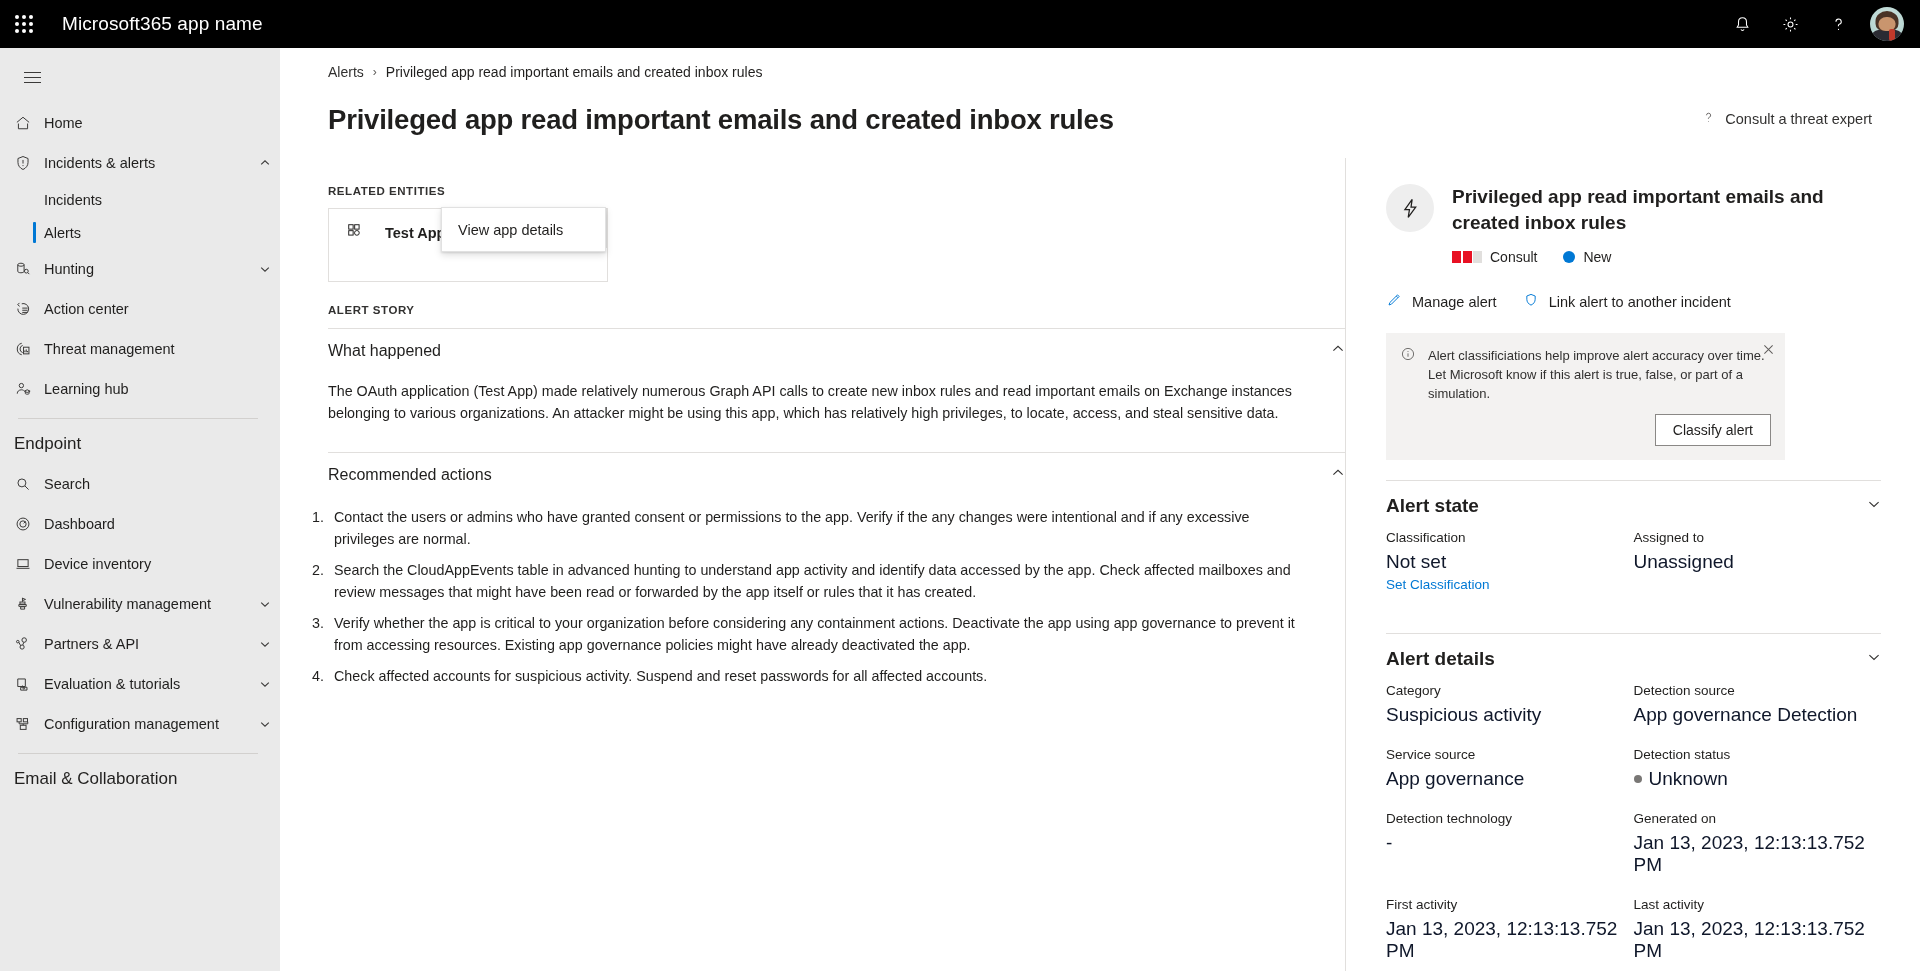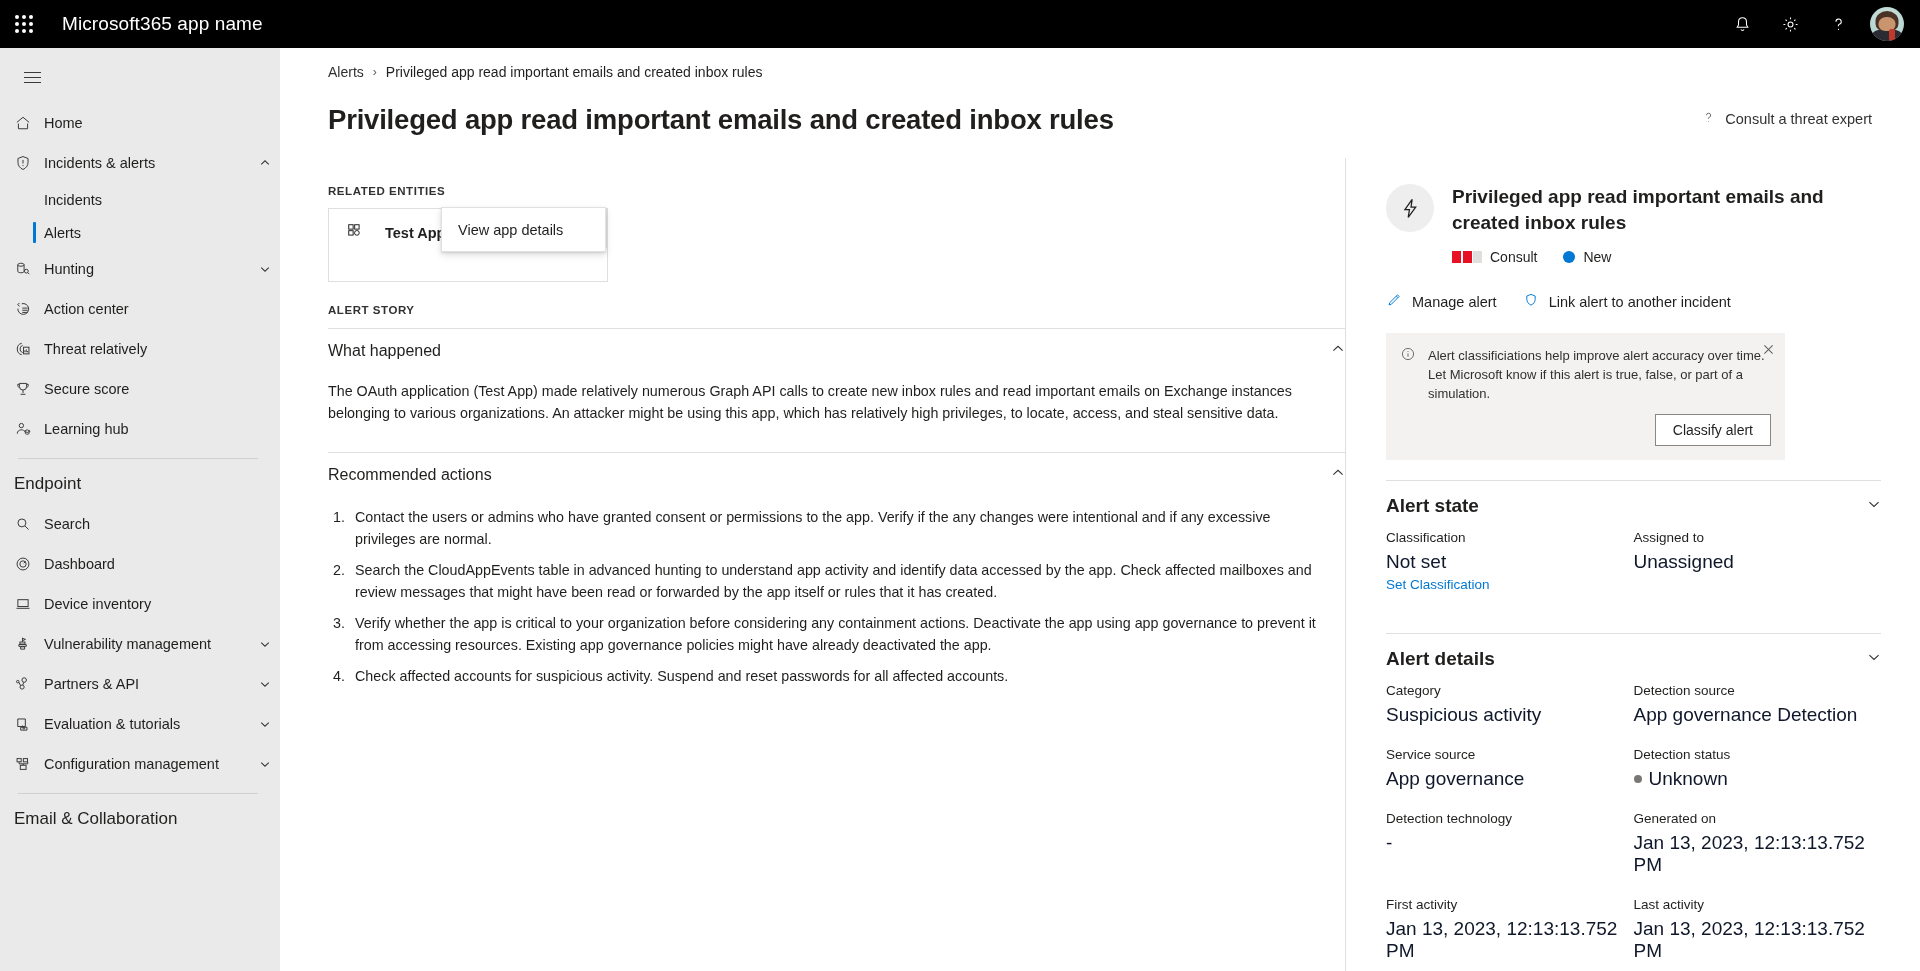--- a/index.html
+++ b/index.html
@@ -166,21 +166,21 @@
     display: flex; align-items: center; height: 44px; width: 1017px;
     cursor: pointer;
   }
   .accordion-title { font-size: 16px; color: #201f1e; }
   .accordion-chev { margin-left: auto; color: #323130; }
   .story-body {
     font-size: 14.3px; line-height: 21.5px; color: #201f1e; width: 1000px;
     padding-top: 8px; padding-bottom: 16px;
   }
   .rec-list {
-    padding-top: 10px; padding-left: 0; margin-left: 21px; width: 985px;
+    padding-top: 10px; padding-left: 0; width: 985px;
   }
   .rec-list li {
     font-size: 14.3px; line-height: 21.5px; color: #201f1e; padding-bottom: 10px;
     padding-left: 6px;
   }
 
   
   .rp-header { display: flex; gap: 18px; padding-top: 26px; align-items: flex-start; }
   .rp-bolt {
     width: 48px; height: 48px; border-radius: 50%; background: #eeeeee; flex: none;
@@ -347,33 +347,23 @@
 
   <div class="nav-item">
     <span class="nav-ico">
       <svg width="18" height="18" viewBox="0 0 20 20" fill="none" stroke="#3b3a39" stroke-width="1.1">
         <path d="M8.6 3.6a6.6 6.6 0 0 0 0 12.8"></path>
           <path d="M9.6 6a4.2 4.2 0 0 0 0 8"></path>
         <rect x="10.6" y="8" width="6" height="7.4"></rect>
         <path d="M12.1 13.6v-2M13.6 13.6v-3.2M15.1 13.6v-1.4"></path>
       </svg>
     </span>
-    <span class="nav-label">Threat relatively</span>
-  </div>
-
-  <div class="nav-item">
-    <span class="nav-ico">
-      <svg width="18" height="18" viewBox="0 0 20 20" fill="none" stroke="#3b3a39" stroke-width="1.1">
-        <path d="M6 3.8h8v3.4a4 4 0 0 1-8 0z"></path>
-          <path d="M6 4.8H4.2v1.3c0 1.2.9 2.1 1.9 2.2M14 4.8h1.8v1.3c0 1.2-.9 2.1-1.9 2.2"></path>
-        <path d="M10 11.2v3.2M7.3 15.9h5.4"></path>
-      </svg>
-    </span>
-    <span class="nav-label">Secure score</span>
-  </div>
+    <span class="nav-label">Threat management</span>
+  </div>
+
 
   <div class="nav-item">
     <span class="nav-ico">
       <svg width="18" height="18" viewBox="0 0 20 20" fill="none" stroke="#3b3a39" stroke-width="1.1">
         <circle cx="8.2" cy="6.2" r="2.4"></circle>
           <path d="M3.6 15.2c0-2.6 2-4.3 4.6-4.3 1 0 1.9.2 2.6.7"></path>
         <path d="m11.4 12.4 3.3-1.5 3.2 1.5-3.2 1.5z"></path>
           <path d="M12.6 13v1.9c0 .5 1 .9 2.1.9s2.1-.4 2.1-.9V13"></path>
       </svg>
     </span>

